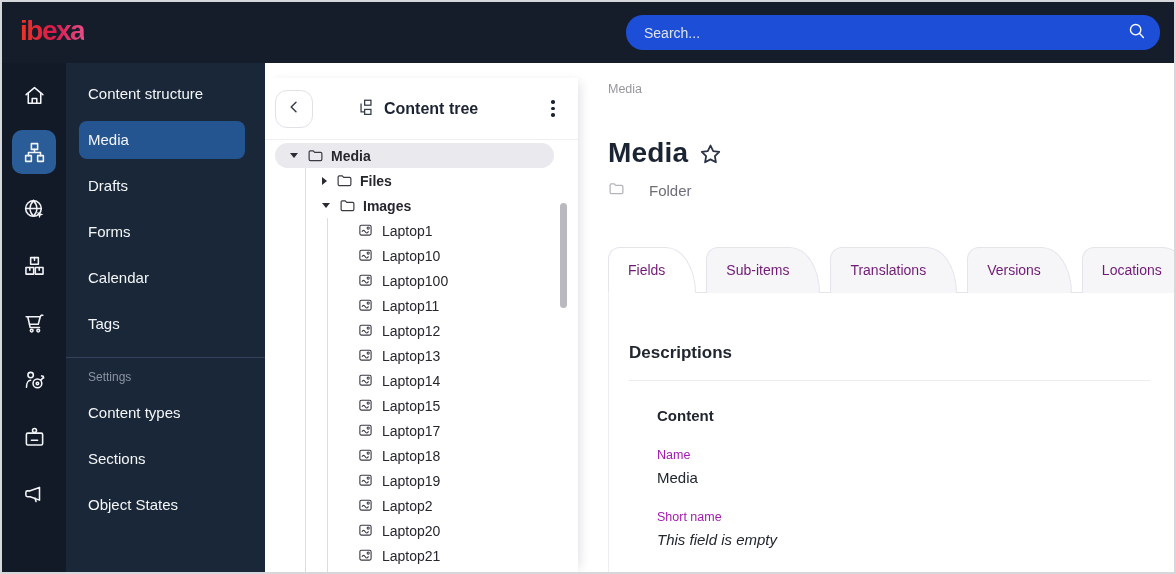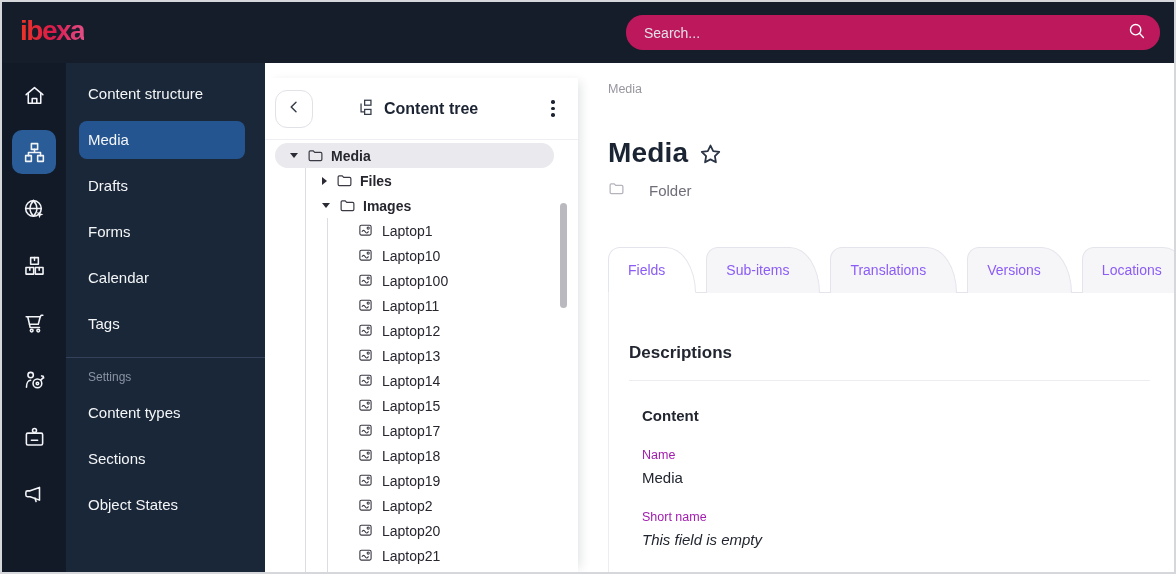--- a/index.html
+++ b/index.html
@@ -2,21 +2,21 @@
 <html><head>
 <meta charset="utf-8">
 <style>
   * { margin:0; padding:0; box-sizing:border-box; }
   html,body { width:1176px; height:574px; font-family:"Liberation Sans","DejaVu Sans",sans-serif; background:#fff; overflow:hidden; }
   .page { width:1176px; height:574px; border:2px solid #d5d7db; display:flex; flex-direction:column; overflow:hidden; background:#fff; }
 
   
   .topbar { height:61px; background:#151d2a; display:flex; align-items:center; flex:0 0 auto; padding:0 14px 0 18px; }
   .logo { font-size:28px; font-weight:800; letter-spacing:-1.5px; background:linear-gradient(90deg,#ee3423 0%,#da1a4e 55%,#e34f86 100%); -webkit-background-clip:text; background-clip:text; color:transparent; line-height:1; padding-bottom:4px; }
-  .search-wrap { margin-left:auto; width:534px; height:35px; background:#be185d; border-radius:17px; display:flex; align-items:center; padding:0 14px 0 18px; }
+  .search-wrap { margin-left:auto; width:534px; height:35px; background:#1d4ed8; border-radius:17px; display:flex; align-items:center; padding:0 14px 0 18px; }
   .search-wrap input { flex:1; background:transparent; border:none; outline:none; color:#eceff3; font-size:14px; font-family:inherit; }
   .search-wrap input::placeholder { color:#dfe3e8; opacity:1; }
 
   
   .cols { flex:1; display:flex; min-height:0; }
 
   .rail { width:64px; background:#131a27; display:flex; flex-direction:column; align-items:center; padding-top:10px; flex:0 0 auto; }
   .rail-btn { width:44px; height:44px; border-radius:10px; display:flex; align-items:center; justify-content:center; color:#f2f4f7; margin-bottom:13px; cursor:pointer; }
   .rail-btn.active { background:#2a5c97; }
   .rail-btn svg { width:25px; height:25px; }
@@ -50,27 +50,27 @@
   
   .main { flex:1; background:#fff; padding:19px 0 0 30px; min-width:0; display:flex; flex-direction:column; }
   .breadcrumb { font-size:12.5px; color:#96969e; }
   .title-row { display:flex; align-items:center; gap:10px; margin-top:41px; }
   .page-title { font-size:28px; font-weight:700; color:#1b2433; letter-spacing:.2px; }
   .star { width:25px; height:25px; color:#2a3344; cursor:pointer; margin-top:2px; }
   .type-row { display:flex; align-items:center; gap:24px; margin-top:11px; font-size:15px; color:#6e6e79; }
   .type-row svg { width:17px; height:17px; color:#b4b4bd; }
 
   .tabs { display:flex; margin-top:47px; position:relative; z-index:2; margin-bottom:-1px; }
-  .tab { height:46px; line-height:44px; padding:0 30px 0 19px; margin-right:10px; background:#f6f6f9; border:1px solid #e4e4ec; border-bottom:none; border-radius:12px 30px 0 0 / 12px 46px 0 0; font-size:14px; color:#8b5cf6; cursor:pointer; white-space:nowrap; }
+  .tab { height:46px; line-height:44px; padding:0 30px 0 19px; margin-right:10px; background:#f6f6f9; border:1px solid #e4e4ec; border-bottom:none; border-radius:12px 30px 0 0 / 12px 46px 0 0; font-size:14px; color:#701a75; cursor:pointer; white-space:nowrap; }
   .tab.active { background:#fff; border-bottom:1px solid #fff; }
 
   .panel { flex:1; border-top:1px solid #e4e4ec; border-left:1px solid #ececf2; background:#fff; padding:50px 24px 0 20px; }
   .panel-heading { font-size:17px; font-weight:700; color:#222630; }
   .panel hr { border:none; border-top:1px solid #ececf1; margin:17px 0 0 0; }
-  .field-group { margin:26px 0 0 13px; }
+  .field-group { margin:26px 0 0 28px; }
   .group-heading { font-size:15px; font-weight:700; color:#222630; }
   .field { margin-top:24px; }
   .field-label { font-size:12.5px; color:#a21caf; }
   .field-value { font-size:15px; color:#222630; margin-top:7px; }
   .field-value.empty { font-style:italic; }
 </style>
 </head>
 <body>
 
 <div class="page">

